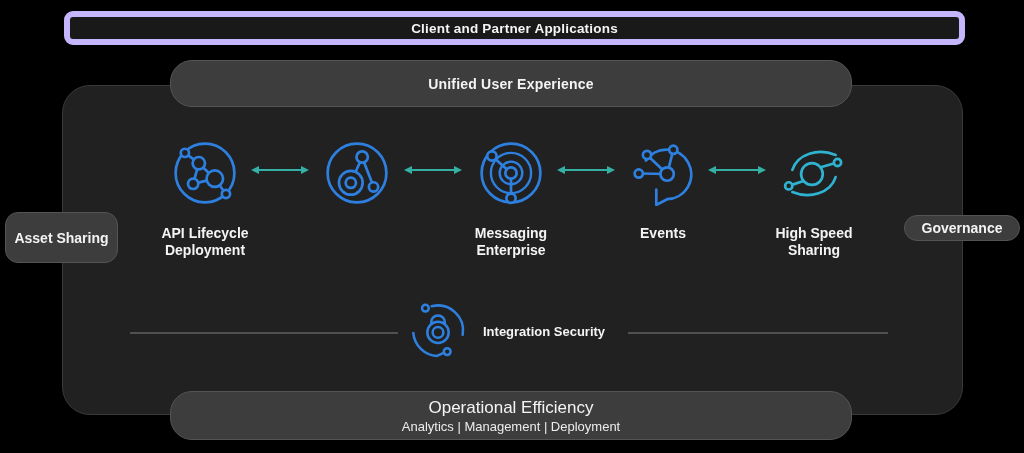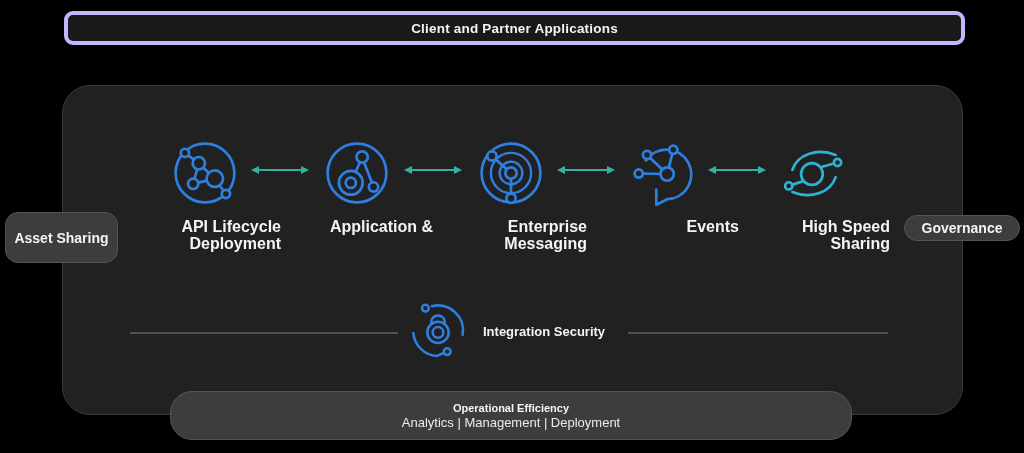--- a/index.html
+++ b/index.html
@@ -6,53 +6,53 @@
   .stage {
     position:relative; width:1024px; height:453px; overflow:hidden;
     background:var(--bg,#000);
     font-family:"Liberation Sans", sans-serif;
     color:var(--text,#f4f4f4);
     -webkit-font-smoothing:antialiased;
   }
   .bar-top {
     position:absolute; left:64px; top:11px; width:901px; height:34px;
     background:var(--bar-dark,#191919);
-    border:4px solid #c4b5fd; border-radius:9px; box-sizing:border-box;
+    border:6px solid #c4b5fd; border-radius:9px; box-sizing:border-box;
     display:flex; align-items:center; justify-content:center;
   }
   .bar-top .label { font-size:13.5px; font-weight:bold; letter-spacing:.2px; }
   .panel {
     position:absolute; left:62px; top:85px; width:901px; height:330px;
     background:var(--panel,#212121);
     border:1px solid #3a3a3a; border-radius:28px; box-sizing:border-box;
     z-index:1;
   }
   .gray-bar {
     position:absolute; background:var(--bar-gray,#3d3d3d);
     border:1px solid #545454; box-sizing:border-box; z-index:3;
     display:flex; align-items:center; justify-content:center;
   }
   .bar-uux { left:170px; top:60px; width:682px; height:47px; border-radius:22px; }
   .bar-uux .label { font-size:14px; font-weight:bold; letter-spacing:.2px; }
   .bar-bottom {
     left:170px; top:391px; width:682px; height:49px; border-radius:22px;
     flex-direction:column; gap:1px;
   }
-  .bar-bottom .title { font-size:11px; font-weight:bold; }
+  .bar-bottom .title { font-size:17px; font-weight:normal; }
   .bar-bottom .subtitle { font-size:13px; font-weight:normal; color:#ececec; }
   .pill { border-radius:13px; }
   .pill .label { font-size:14px; font-weight:bold; }
   .pill-left  { left:5px;  top:212px; width:113px; height:51px; }
   .pill-right { left:904px; top:215px; width:116px; height:26px; }
   .cap {
     position:absolute; top:140px; width:152px; text-align:center; z-index:2;
   }
   .cap .icon { width:66px; height:66px; display:inline-block; }
   .cap .cap-label {
-    margin-top:9px; font-size:16px; font-weight:bold; line-height:16.5px;text-align:right;
+    margin-top:15px; font-size:14px; font-weight:bold; line-height:16.5px;
   }
   .blue { color:var(--blue,#2e80e0); }
   .cyan { color:var(--cyan,#2fb3d2); }
   .arrow { position:absolute; top:163px; width:62px; height:14px; z-index:2; color:var(--teal,#35b0a5); }
   .divider { position:absolute; top:332px; height:2px; background:var(--divider,#505050); z-index:2; }
   .divider-left  { left:130px; width:268px; }
   .divider-right { left:628px; width:260px; }
   .sec-icon { position:absolute; left:407px; top:299px; width:62px; height:62px; z-index:2; }
   .sec-label { position:absolute; left:483px; top:324px; font-size:13px; font-weight:bold; z-index:2; }
   svg { display:block; }
@@ -64,20 +64,23 @@
 <body>
 
 <div class="stage">
 
   <div class="bar-top">
     <span class="label">Client and Partner Applications</span>
   </div>
 
   <div class="panel"></div>
 
+  <div class="gray-bar bar-uux">
+    <span class="label">Unified User Experience</span>
+  </div>
 
   <div class="gray-bar pill pill-left">
     <span class="label">Asset Sharing</span>
   </div>
   <div class="gray-bar pill pill-right">
     <span class="label">Governance</span>
   </div>
 
   <div class="cap" style="left:129px">
     <span class="icon blue">
@@ -110,21 +113,20 @@
       <svg class="ic" viewBox="0 0 64 64" width="66" height="66">
         <circle cx="32" cy="32" r="28.5"></circle>
         <path d="M37 17 L26 41 M37 17 L48 45"></path>
         <circle class="node" cx="26" cy="41.5" r="11.5"></circle>
         <circle class="node" cx="26" cy="41.5" r="5"></circle>
         <circle class="node" cx="37" cy="16.5" r="5.5"></circle>
         <circle class="node" cx="48" cy="45.5" r="4.5"></circle>
       </svg>
     </span>
     <div class="cap-label">
-      <div>Application &amp;</div>
     </div>
   </div>
 
   <span class="arrow" style="left:402px">
     <svg viewBox="0 0 62 14" width="62" height="14">
       <line x1="6" y1="7" x2="56" y2="7" stroke="currentColor" stroke-width="2.2"></line>
       <path d="M10 2.9 L2 7 L10 11.1 Z" fill="currentColor"></path>
       <path d="M52 2.9 L60 7 L52 11.1 Z" fill="currentColor"></path>
     </svg>
   </span>
@@ -135,22 +137,22 @@
         <circle cx="32" cy="32" r="28.5"></circle>
         <circle class="thin" cx="32" cy="32" r="19.5"></circle>
         <circle class="thin" cx="32" cy="32" r="11"></circle>
         <path d="M13.5 15.5 L32 32 L32 56.5"></path>
         <circle class="node" cx="13.5" cy="15.5" r="4.5"></circle>
         <circle class="node" cx="32" cy="32" r="5.5"></circle>
         <circle class="node" cx="32" cy="56.5" r="4.5"></circle>
       </svg>
     </span>
     <div class="cap-label">
+      <div>Messaging</div>
       <div>Enterprise</div>
-      <div>Messaging</div>
     </div>
   </div>
 
   <span class="arrow" style="left:555px">
     <svg viewBox="0 0 62 14" width="62" height="14">
       <line x1="6" y1="7" x2="56" y2="7" stroke="currentColor" stroke-width="2.2"></line>
       <path d="M10 2.9 L2 7 L10 11.1 Z" fill="currentColor"></path>
       <path d="M52 2.9 L60 7 L52 11.1 Z" fill="currentColor"></path>
     </svg>
   </span>

